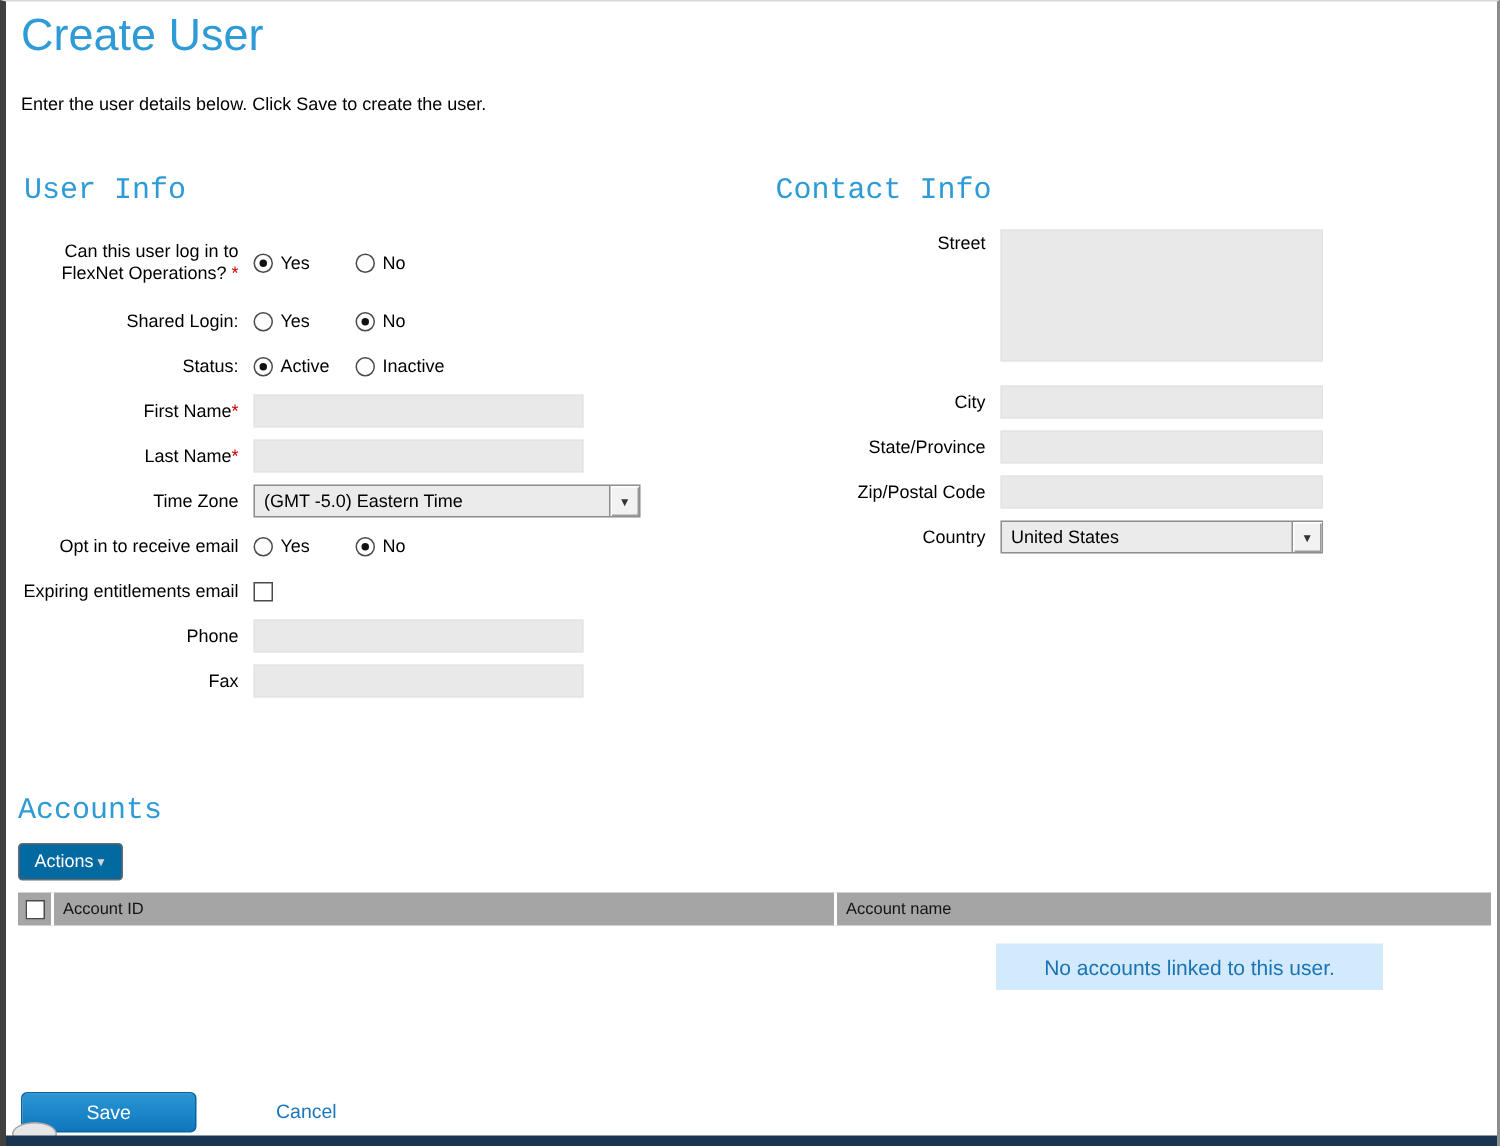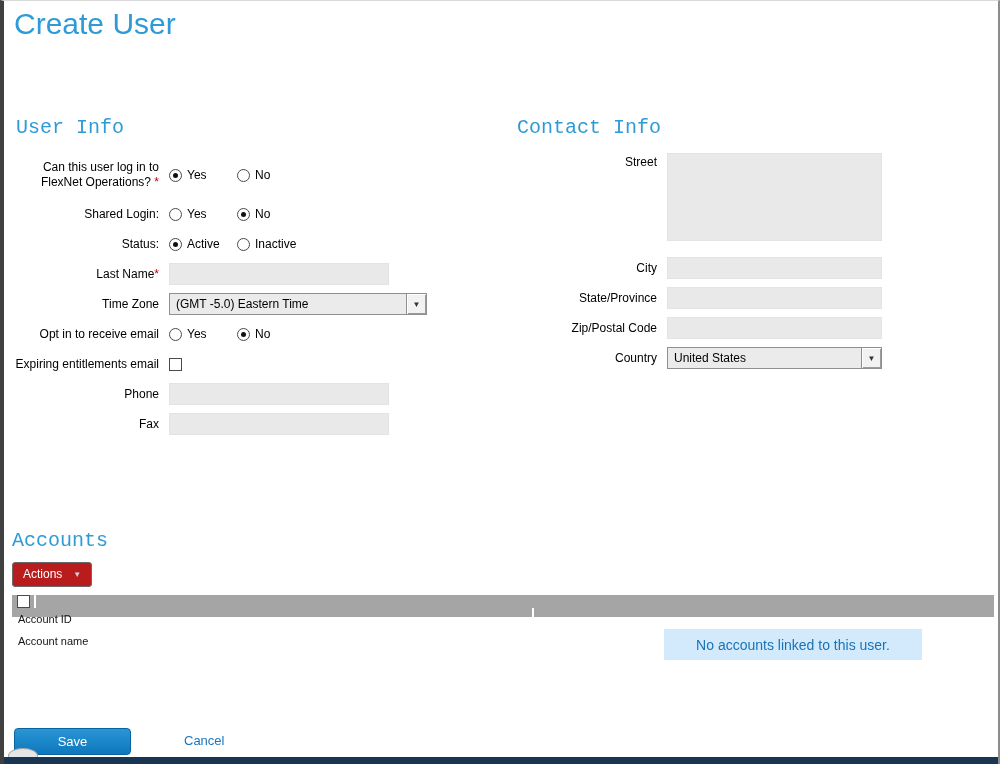--- a/index.html
+++ b/index.html
@@ -49,25 +49,25 @@
                     box-shadow: inset 1px 1px 0 #ffffff, inset -1px -1px 0 #9b9b9b; }
   .sel.w278 { width:258px; }
   .sel.w215 { width:215px; }
 
   textarea.street { width:215px; height:88px; background:#e9e9e9; border:1px solid #e3e3e3;
                     resize:none; font-family:"Liberation Sans", sans-serif; font-size:12px; padding:3px 5px; }
 
   
   .accounts { position:absolute; left:0; top:528px; width:1000px; }
   .accounts .section-h { margin-left:8px; }
-  .actions-btn { margin:10px 0 0 8px; display:inline-flex; align-items:center; gap:11px;
-                 background:#b91c1c; border:1px solid #6a6a6a; border-radius:3px;
+  .actions-btn { margin:10px 0 0 8px; display:inline-flex; align-items:center; gap:1px;
+                 background:#0369a1; border:1px solid #6a6a6a; border-radius:3px;
                  color:#fff; font-size:12px; padding:4px 10px 5px 10px; cursor:pointer; }
   .actions-btn .caret { font-size:8px; color:#d6d6d6; }
-  .tbl-header { display:flex; margin:8px 10px 0 8px; height:22px; background:#a5a5a5;flex-direction:column; }
+  .tbl-header { display:flex; margin:8px 10px 0 8px; height:22px; background:#a5a5a5; }
   .cb-cell { width:24px; display:flex; align-items:center; justify-content:center;
              border-right:2px solid #ffffff; flex:none; }
   .hdr-cell { font-size:11px; color:#141414; line-height:22px; padding-left:6px; }
   .hdr-id { width:522px; border-right:2px solid #ffffff; flex:none; }
   .hdr-name { flex:1; }
   .empty-box { position:absolute; left:660px; top:100px; width:258px; height:31px;
                background:#d3eafc; color:#1a73b5; font-size:14px;
                display:flex; align-items:center; justify-content:center; }
 
   
@@ -79,20 +79,21 @@
   .corner-ellipse { position:absolute; left:4px; top:747px; width:30px; height:16px;
                     border-radius:50%; background:#e6e6e6; border:1px solid #a5a5a5; z-index:4; }
   .bottom-bar { position:absolute; left:0; bottom:0; width:100%; height:7px; background:#1a3551; z-index:5; }
 </style>
 </head>
 <body>
 
 <div class="page">
 
   <div class="page-title">Create User</div>
+  <div class="page-subtitle">Enter the user details below. Click Save to create the user.</div>
 
   <div class="col-left">
     <div class="section-h">User Info</div>
     <div class="rows">
 
       <div class="row tall">
         <div class="lbl">
           <span>Can this user log in to</span><br>
           <span>FlexNet Operations?</span>
           <span class="req">*</span>
@@ -124,20 +125,26 @@
         <span class="radio-item">
           <span class="radio on"></span>
           <span>Active</span>
         </span>
         <span class="radio-item">
           <span class="radio"></span>
           <span>Inactive</span>
         </span>
       </div>
 
+      <div class="row">
+        <div class="lbl">
+          <span>First Name</span><span class="req">*</span>
+        </div>
+        <input class="text-input" type="text" value="" style="">
+      </div>
 
       <div class="row">
         <div class="lbl">
           <span>Last Name</span><span class="req">*</span>
         </div>
         <input class="text-input" type="text" value="" style="">
       </div>
 
       <div class="row">
         <div class="lbl">Time Zone</div>

